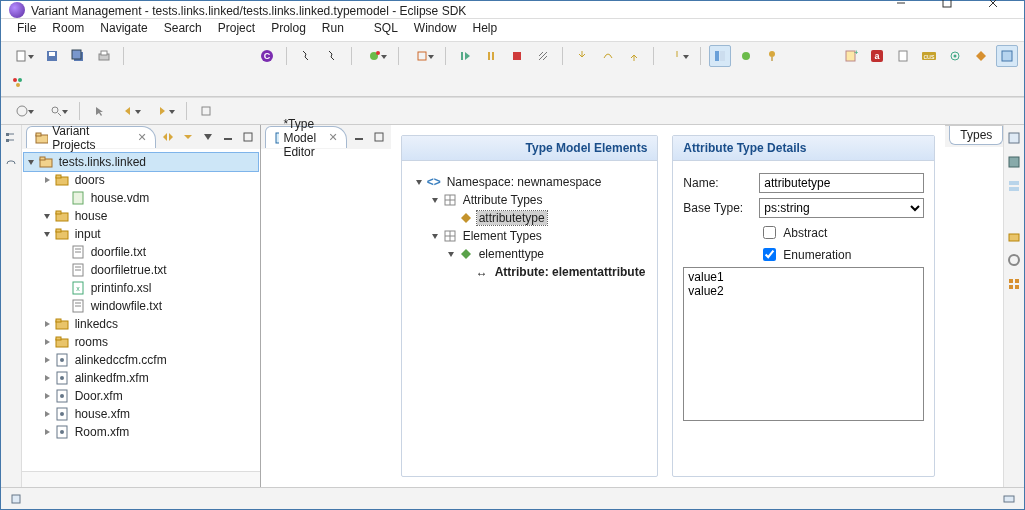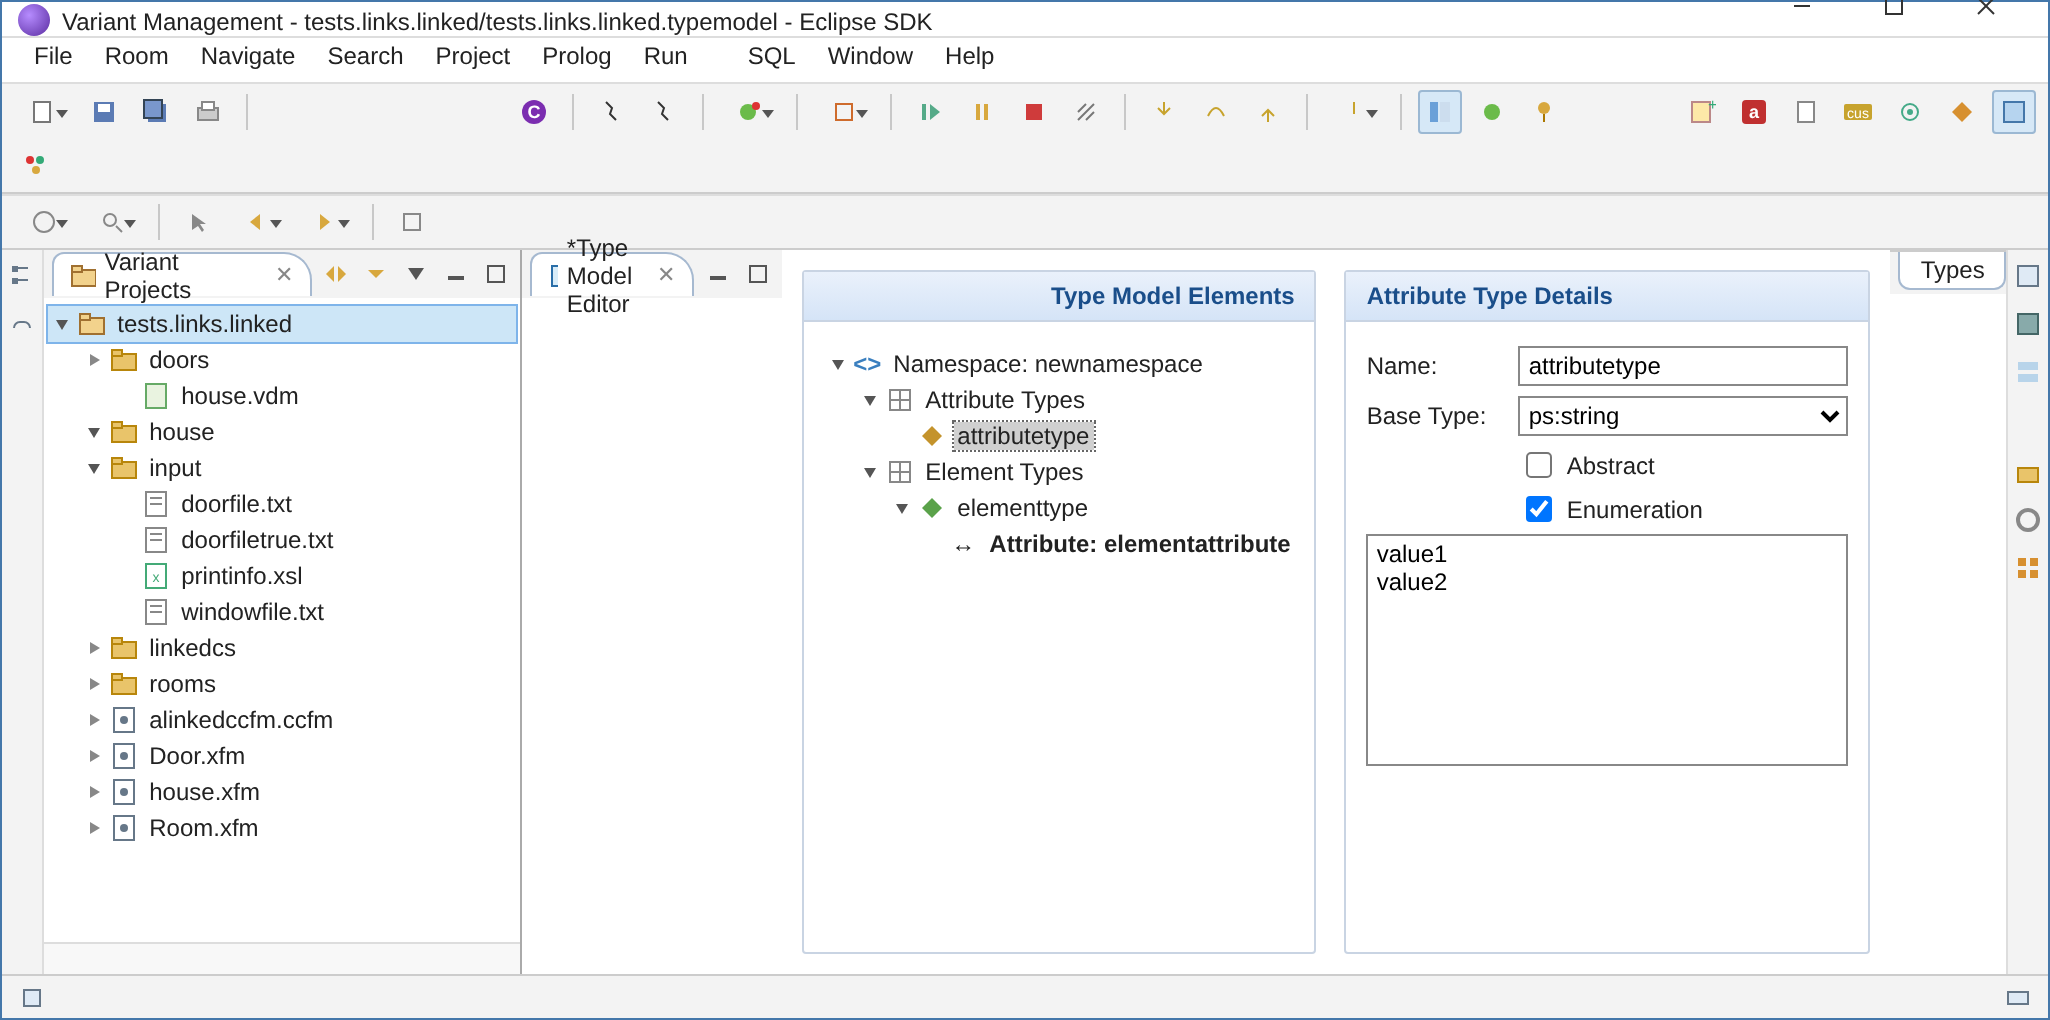--- a/index.html
+++ b/index.html
@@ -43,21 +43,21 @@
   .centerpanel{flex:1;display:flex;flex-direction:row;background:#fff;}
   .edbody{flex:1;display:flex;padding:10px;gap:14px;min-height:0;}
   .section{flex:1;border:1px solid #c9d4e3;border-radius:2px;display:flex;flex-direction:column;min-height:0;}
   .section-header{background:linear-gradient(#eaf1fb,#d5e4f7);border-bottom:1px solid #c9d4e3;color:#1a4e8a;font-weight:bold;padding:5px 10px;}
   .section-body{flex:1;padding:12px 10px;overflow:auto;}
   .formrow{display:flex;align-items:center;margin-bottom:5px;gap:6px;}
   .formrow label{width:70px;}
   .formrow input[type=text]{flex:1;height:20px;border:1px solid #888;padding:0 4px;font-family:inherit;font-size:12px;}
   .formrow select{flex:1;height:20px;border:1px solid #888;font-family:inherit;font-size:12px;background:#fff;}
   .checkrow{margin:3px 0 3px 76px;display:flex;align-items:center;gap:4px;}
-  textarea.enumarea{width:100%;height:116px;border:1px solid #888;resize:none;font-family:inherit;font-size:12px;padding:2px 4px;overflow-y:scroll;overflow-x:scroll;}
+  textarea.enumarea{width:100%;height:154px;border:1px solid #888;resize:none;font-family:inherit;font-size:12px;padding:2px 4px;overflow-y:scroll;overflow-x:scroll;}
   .tabsbottom{height:22px;border-top:1px solid #ccc;display:flex;align-items:flex-start;padding-left:4px;background:#f3f3f3;}
   .btab{background:#fff;border:1px solid #a6b9d0;border-top:none;border-radius:0 0 6px 6px;padding:2px 10px;cursor:pointer;}
   .statusbar{height:22px;background:#f3f3f3;border-top:1px solid #ccc;display:flex;align-items:center;justify-content:space-between;padding:0 6px;}
   .icon-folder{fill:#e9c46a;stroke:#b8860b;}
   .icon-file{fill:#fff;stroke:#888;}
   .icon-prj{fill:#f2d28c;stroke:#a07030;}
   .sel-item{background:#d0d0d0;outline:1px dotted #666;}
 </style>
 </head>
 <body>
@@ -522,20 +522,35 @@
                 <polygon points="2,3 8,3 5,8" fill="#888"></polygon>
               </svg>
             </span>
             <span class="ticon">
               <svg width="12" height="14">
                 <rect x="1" y="1" width="10" height="12" fill="#fff" stroke="#678"></rect>
                 <circle cx="6" cy="7" r="2" fill="#678"></circle>
               </svg>
             </span>
             <span class="label">alinkedccfm.ccfm</span>
+          </div>
+        <div class="treerow">
+            <span class="indent"></span>
+            <span class="twisty closed">
+              <svg width="10" height="10">
+                <polygon points="2,3 8,3 5,8" fill="#888"></polygon>
+              </svg>
+            </span>
+            <span class="ticon">
+              <svg width="12" height="14">
+                <rect x="1" y="1" width="10" height="12" fill="#fff" stroke="#678"></rect>
+                <circle cx="6" cy="7" r="2" fill="#678"></circle>
+              </svg>
+            </span>
+            <span class="label">alinkedfm.xfm</span>
           </div>
         <div class="treerow">
             <span class="indent"></span>
             <span class="twisty closed">
               <svg width="10" height="10">
                 <polygon points="2,3 8,3 5,8" fill="#888"></polygon>
               </svg>
             </span>
             <span class="ticon">
               <svg width="12" height="14">

